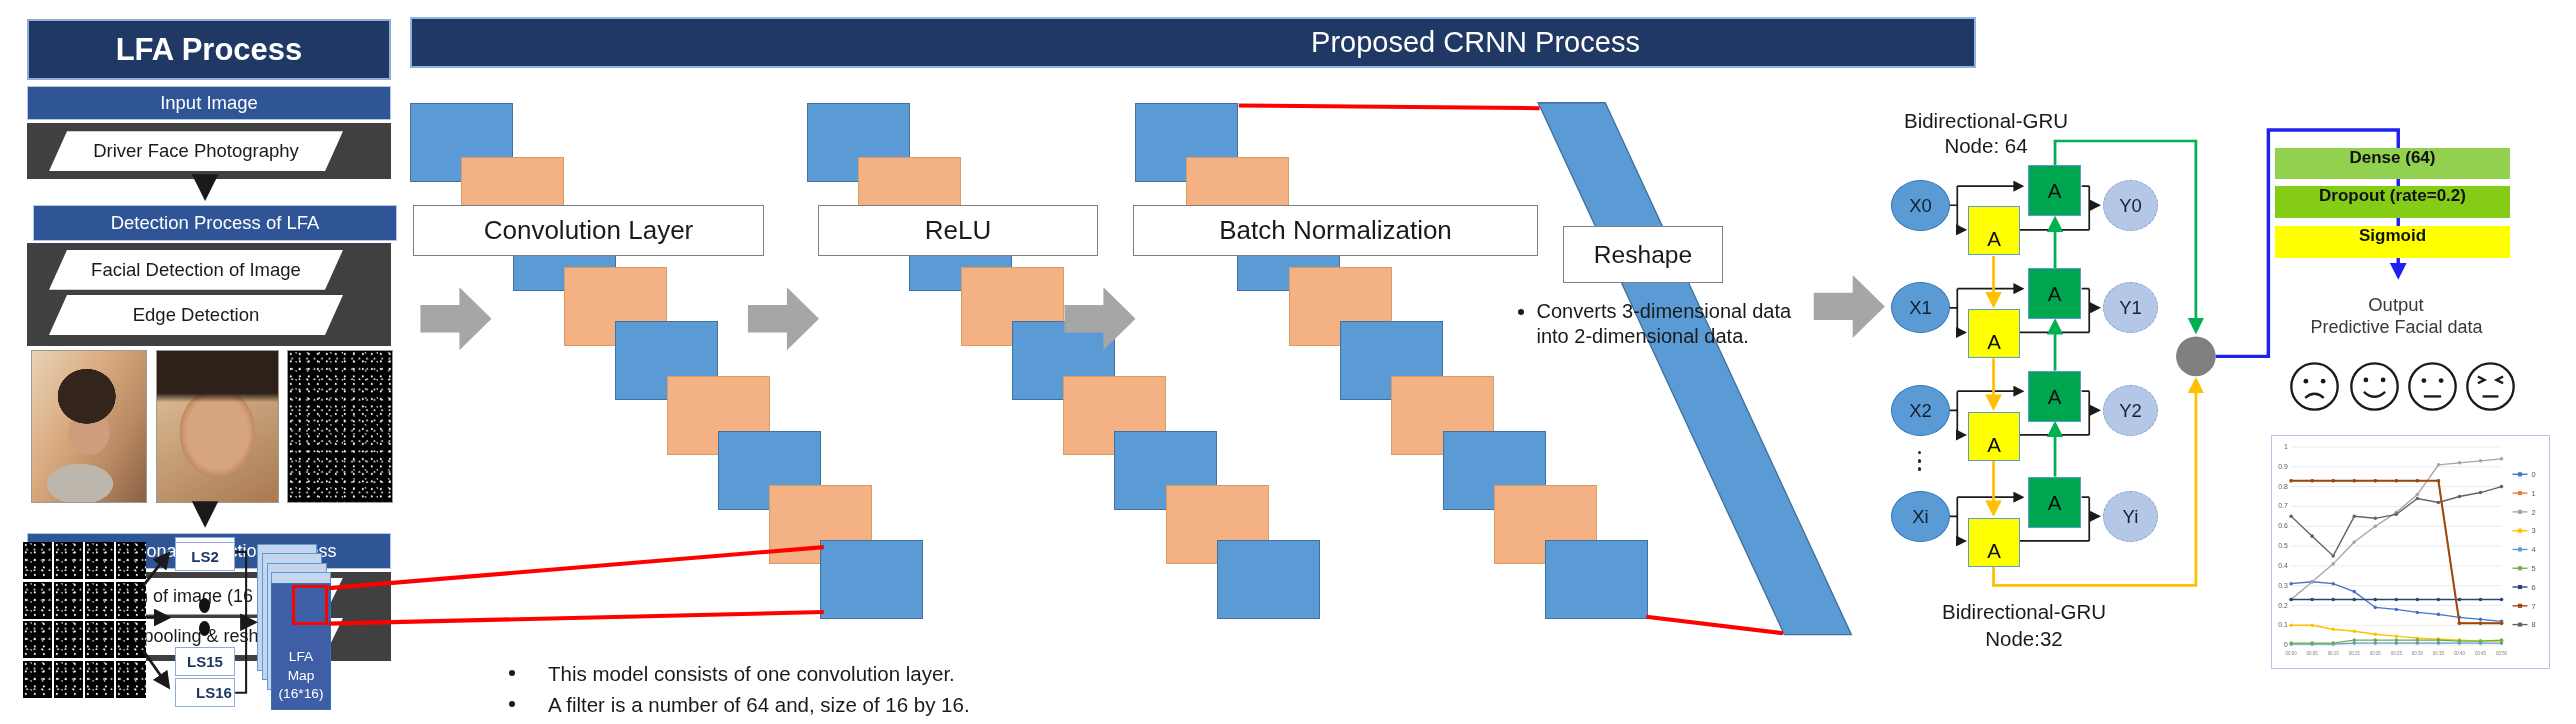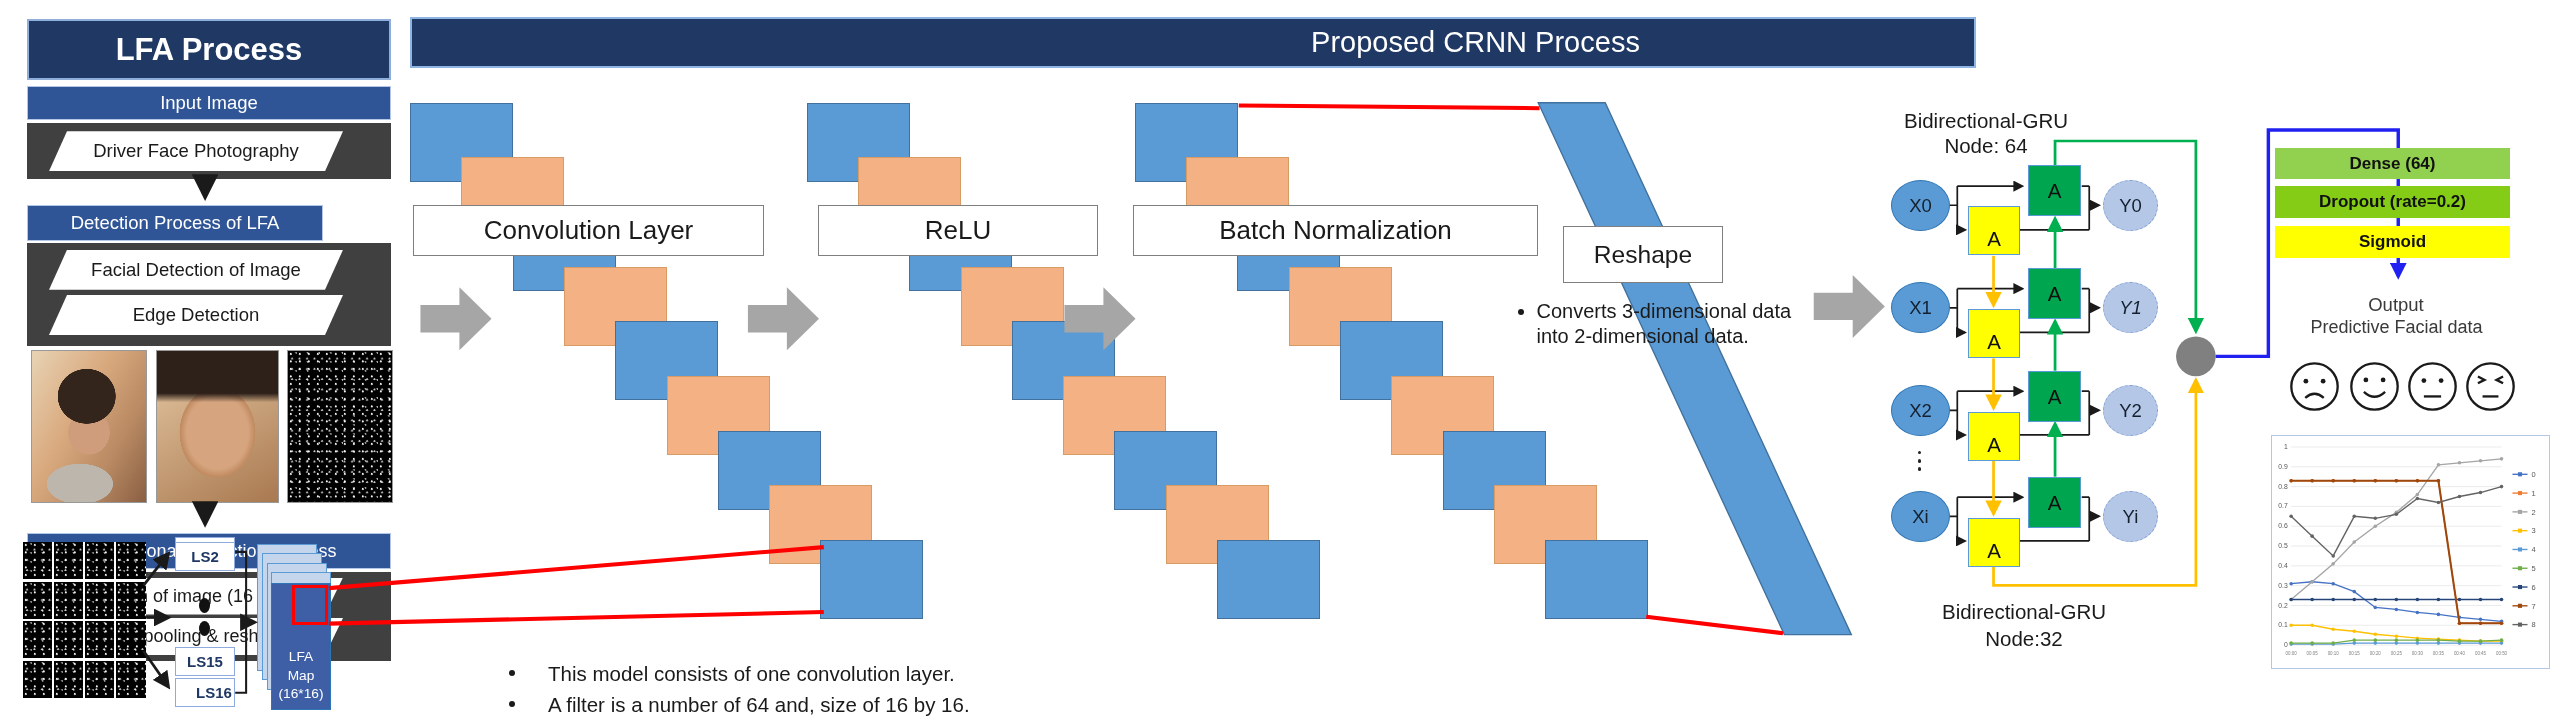--- a/index.html
+++ b/index.html
@@ -52,21 +52,21 @@
   .xcircle{width:59px;height:51px;background:#5B9BD5;border:1.4px solid #2E75B6;}
   .ycircle{width:55px;height:51px;background:#B4C7E7;border:1.4px dashed #7F9FD4;}
   .ybox,.gbox{position:absolute;box-sizing:border-box;display:flex;align-items:flex-end;justify-content:center;
               font-size:20.5px;color:#111;z-index:5;padding-bottom:2.7px;}
   .ybox{width:52px;height:49px;background:#FFFF00;border:1.4px solid #5B9BD5;}
   .gbox{width:53px;height:51px;background:#00A550;border:1.4px solid #5B9BD5;align-items:center;padding-bottom:0;}
   .gru-label{position:absolute;text-align:center;font-size:20.5px;line-height:25px;color:#1a1a1a;z-index:5;}
   .vdots{position:absolute;display:flex;flex-direction:column;gap:4.8px;z-index:5;}
   .vdots span{width:3.4px;height:3.4px;background:#222;border-radius:50%;}
   
-  .pill{position:absolute;left:2275px;width:235px;display:flex;align-items:center;justify-content:center;
+  .pill{position:absolute;left:2275px;width:235px;display:flex;justify-content:center;
         font-weight:bold;font-size:17px;color:#111;z-index:5;}
   .outtext{position:absolute;text-align:center;color:#3a3a3a;z-index:5;}
   .face{position:absolute;width:53px;height:53px;z-index:5;}
   .chart-panel{position:absolute;left:2271px;top:435px;width:279px;height:234px;border:1.4px solid #B4C7E7;
                box-sizing:border-box;background:#fff;z-index:5;}
   svg.overlay{position:absolute;left:0;top:0;z-index:4;pointer-events:none;}
 </style>
 </head>
 <body>
 
@@ -79,21 +79,21 @@
   <div class="abs bar-blue" style="left:27px;top:86px;width:364px;height:34px;font-size:18.5px;">
       <span>Input Image</span>
     </div>
 
   <div class="abs band-yellow" style="left:27px;top:123px;width:364px;height:56px;">
     <div class="pgram" style="left:22px;top:8.2px;width:294px;height:40px;">
       <span>Driver Face Photography</span>
     </div>
   </div>
 
-  <div class="abs bar-blue" style="left:27px;top:205px;width:296px;height:36px;font-size:18.5px;">
+  <div class="abs bar-blue" style="left:33px;top:205px;width:364px;height:36px;font-size:18.5px;">
       <span>Detection Process of LFA</span>
     </div>
 
   <div class="abs band-yellow" style="left:27px;top:243px;width:364px;height:103px;">
     <div class="pgram" style="left:22px;top:6.8px;width:294px;height:40px;">
       <span>Facial Detection of Image</span>
     </div>
     <div class="pgram" style="left:22px;top:52px;width:294px;height:40px;">
       <span>Edge Detection</span>
     </div>
@@ -335,21 +335,21 @@
 
   <div class="xcircle" style="left:1891px;top:282px;">
       <span>X1</span>
     </div>
   <div class="ybox" style="left:1968px;top:309px;">
       <span>A</span>
     </div>
   <div class="gbox" style="left:2028px;top:268px;">
       <span>A</span>
     </div>
-  <div class="ycircle" style="left:2103px;top:282px;font-style:italic;">
+  <div class="ycircle" style="left:2103px;top:282px;">
       <span>Y1</span>
     </div>
 
   <div class="xcircle" style="left:1891px;top:385px;">
       <span>X2</span>
     </div>
   <div class="ybox" style="left:1968px;top:412px;">
       <span>A</span>
     </div>
   <div class="gbox" style="left:2028px;top:371px;">

